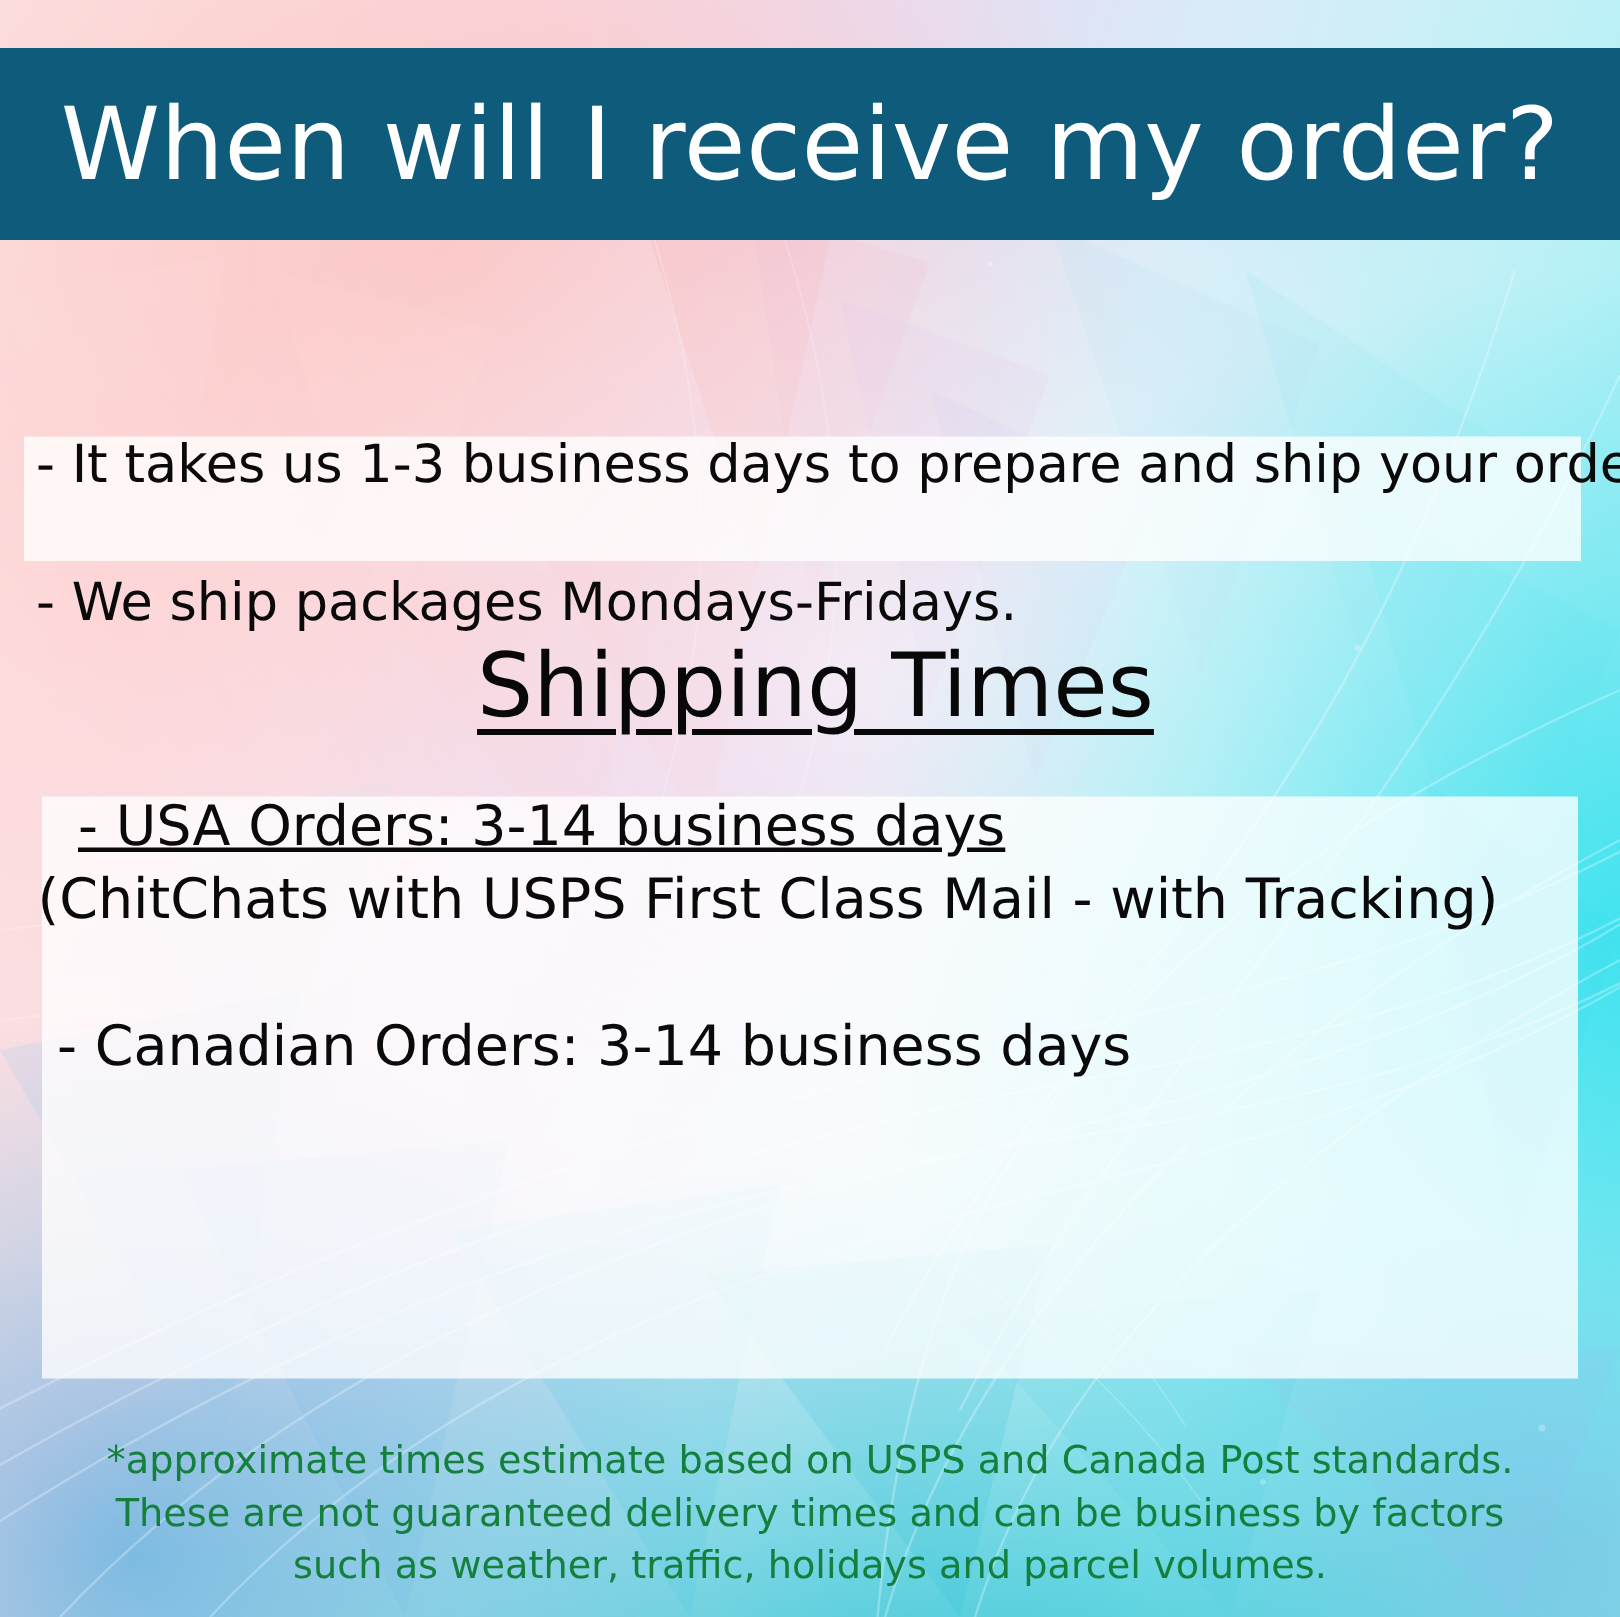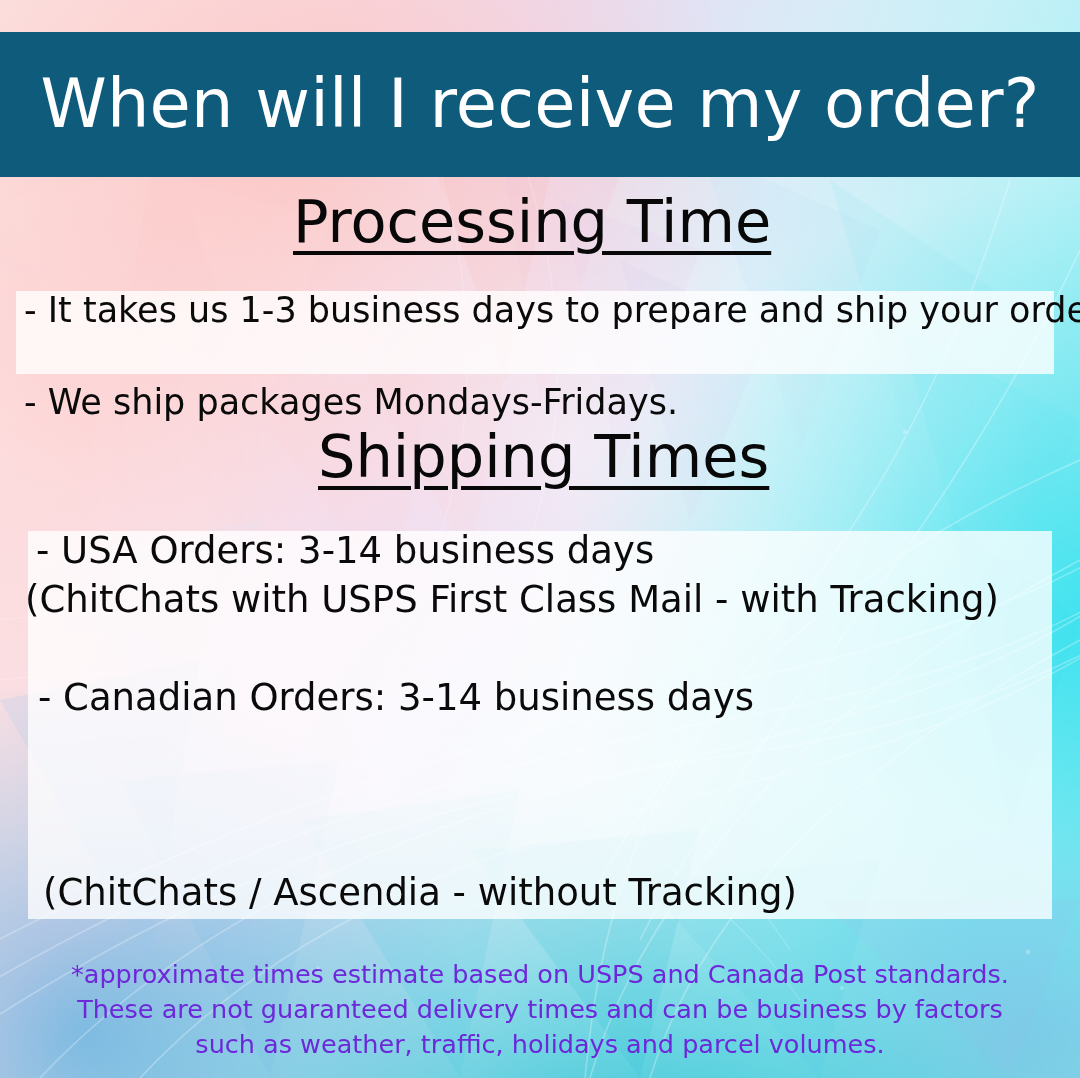--- a/index.html
+++ b/index.html
@@ -58,21 +58,21 @@
   .bg-sheen {
     background: radial-gradient(ellipse 620px 520px at 52% 42%, rgba(255,255,255,0.55) 0%, rgba(255,255,255,0.12) 55%, rgba(255,255,255,0) 78%);
   }
 
   
   .header-band {
     position: absolute;
     left: 0;
     top: 32px;
     width: 1080px;
-    height: 145px;
+    height: 128px;
     background: #0e5b7c;
     display: flex;
     align-items: center;
     justify-content: center;
     text-align: right;
   }
   .header-title {
     color: #ffffff;
     font-family: "DejaVu Sans", sans-serif;
     font-size: 67px;
@@ -124,38 +124,38 @@
     color: #0a0a0a;
     white-space: nowrap;
     line-height: 1;
   }
 
   
   #proc-line-1 { left: 24px; top: 293px; }
   #proc-line-2 { left: 24px; top: 337px; margin-top: 48px; }
 
   
-  #usa-line-1  { left: 36px; top: 532px; font-size: 37px; }
+  #usa-line-1  { left: 52px; top: 532px; font-size: 37px; text-decoration: underline; }
   #usa-line-2  { left: 25px; top: 581px; font-size: 37px; }
   #can-line-1  { left: 38px; top: 679px; font-size: 37px; }
   #can-line-2  { left: 31px; top: 728px; font-size: 37px; }
   #wor-line-1  { left: 38px; top: 825px; font-size: 37px; }
   #wor-line-2  { left: 43px; top: 874px; font-size: 37px; }
 
   
   #footer-note {
     position: absolute;
     left: 60px;
     top: 957px;
     width: 960px;
     text-align: center;
     font-family: "DejaVu Sans", sans-serif;
     font-size: 25.5px;
     font-weight: 400;
-    color: #6d28d9;
+    color: #15803d;
     line-height: 1.38;
   }
   #footer-note .fnline { display: block; white-space: nowrap; }
 </style>
 </head>
 <body>
 
 <div id="poster">
 
   <div class="bg-layer bg-base"></div>
@@ -214,37 +214,35 @@
       <circle cx="660" cy="176" r="1.6"></circle>
     </g>
   </svg>
 
   <div class="bg-layer bg-sheen"></div>
 
   <div class="header-band">
     <div class="header-title">When will I receive my order?</div>
   </div>
 
-  <div class="section-heading" id="heading-processing">Processing Time</div>
 
   <div class="panel" id="panel-processing"></div>
 
   <div class="body-line" id="proc-line-1">- It takes us 1-3 business days to prepare and ship your order.</div>
   <div class="body-line" id="proc-line-2">- We ship packages Mondays-Fridays.</div>
 
   <div class="section-heading" id="heading-shipping">Shipping Times</div>
 
   <div class="panel" id="panel-shipping"></div>
 
   <div class="body-line" id="usa-line-1">- USA Orders:  3-14 business days</div>
   <div class="body-line" id="usa-line-2">(ChitChats with USPS First Class Mail - with Tracking)</div>
 
   <div class="body-line" id="can-line-1">- Canadian Orders: 3-14 business days</div>
 
-  <div class="body-line" id="wor-line-2">(ChitChats / Ascendia - without Tracking)</div>
 
   <div id="footer-note">
     <span class="fnline">*approximate times estimate based on USPS and Canada Post standards.</span>
     <span class="fnline">These are not guaranteed delivery times and can be business by factors</span>
     <span class="fnline">such as weather, traffic, holidays and parcel volumes.</span>
   </div>
 
 </div>
 
 </body></html>

